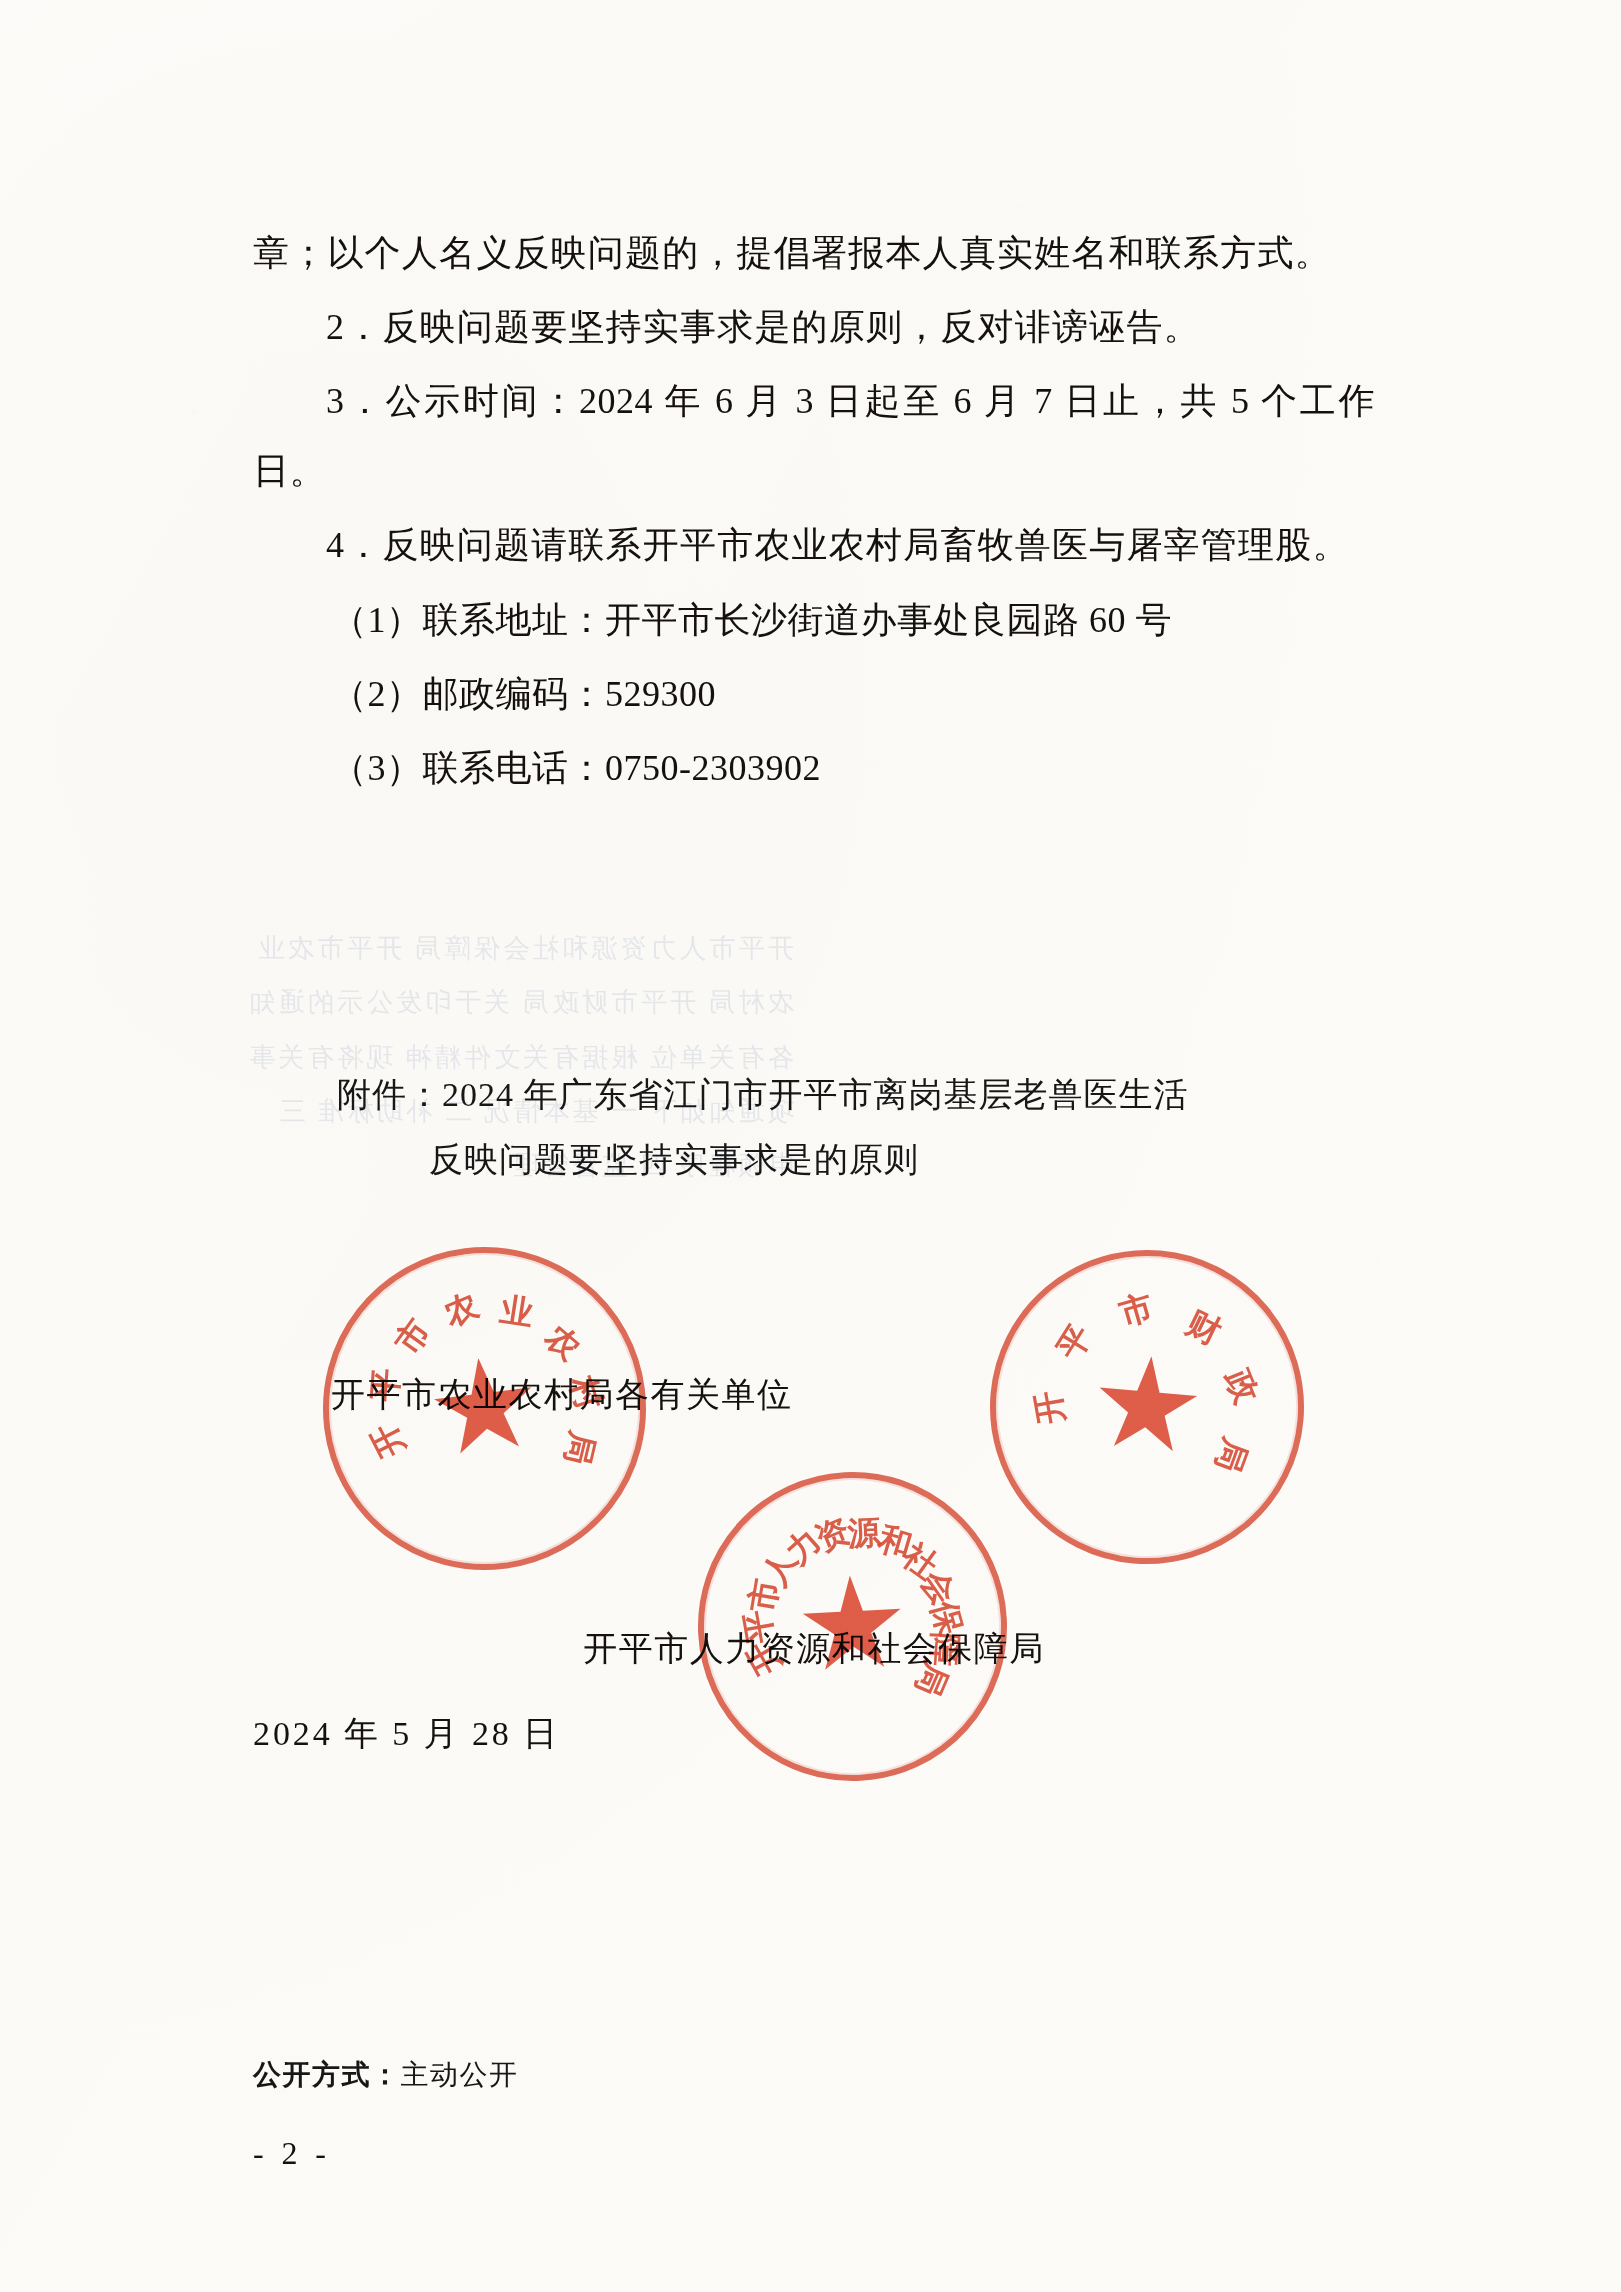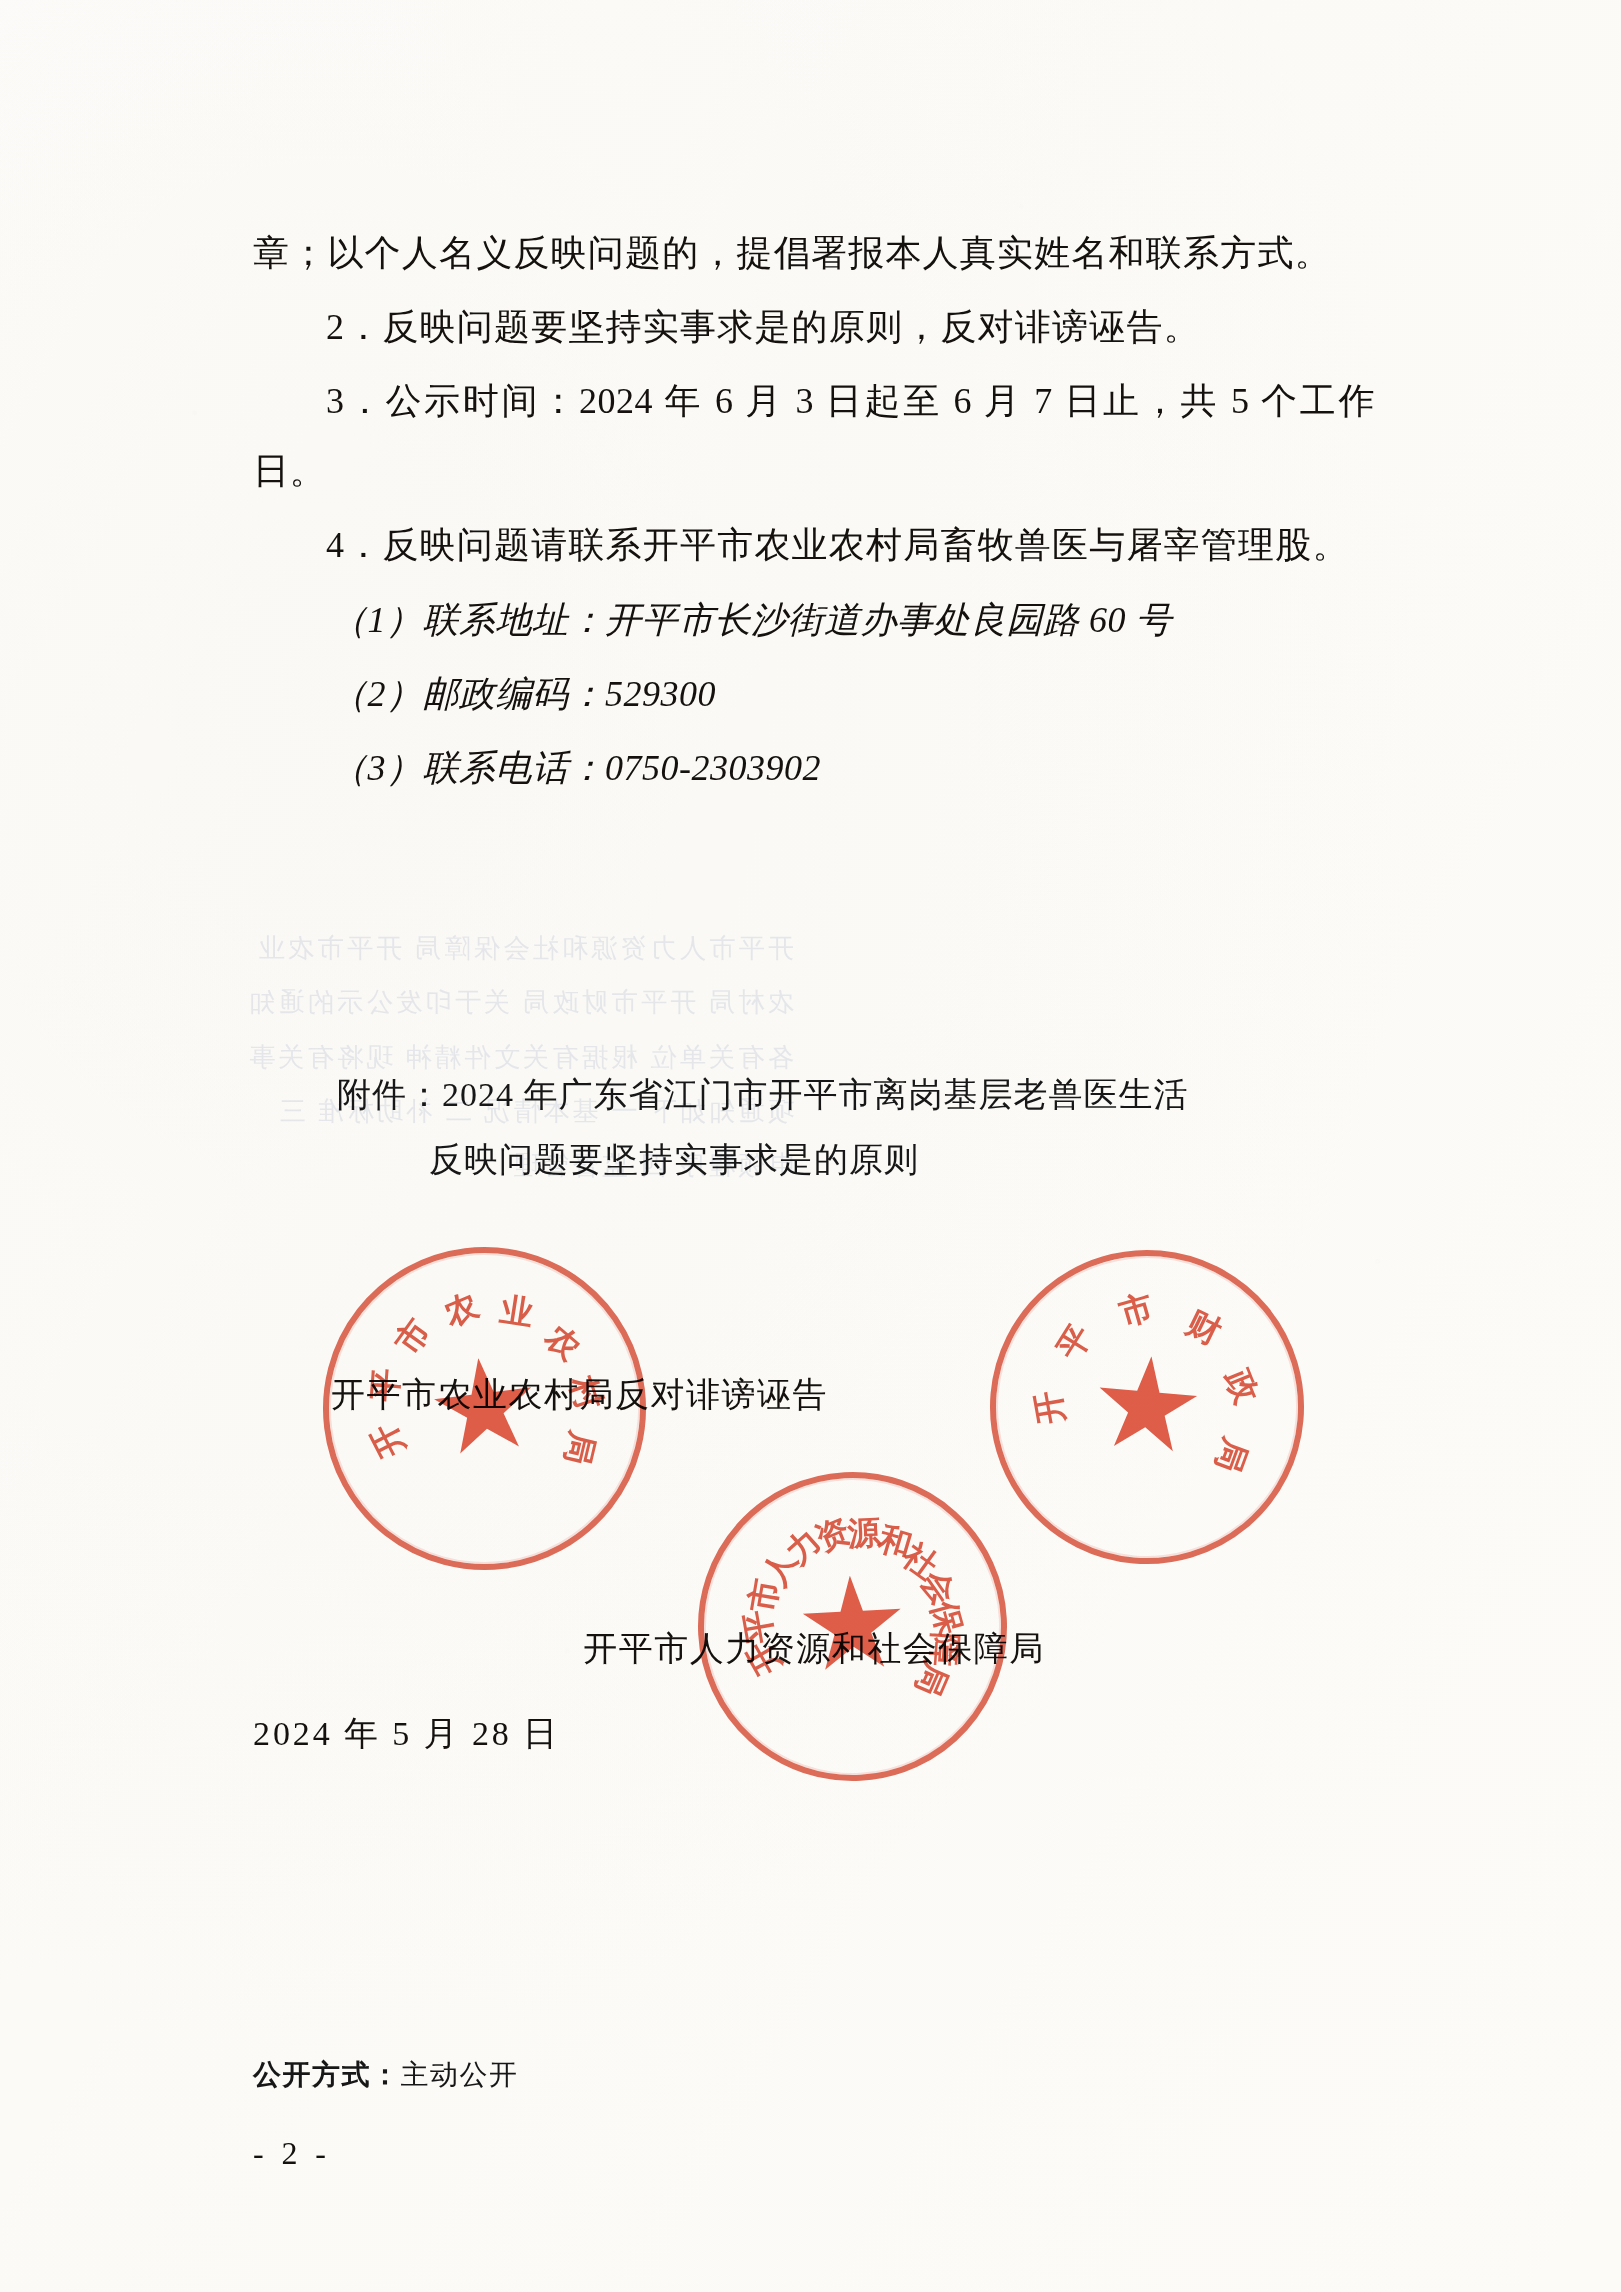--- a/index.html
+++ b/index.html
@@ -61,21 +61,21 @@
     line-height: 1.95;
     letter-spacing: 1.2px;
     color: #14110f;
   }
   .p {
     margin: 0 0 3.9px 0;
     text-align: justify;
     text-justify: inter-ideograph;
   }
   .ind1 { text-indent: 73px; }
-  .ind2 { text-indent: 78px; font-style: italic; }
+  .ind2 { text-indent: 78px; }
   .num { letter-spacing: 0.5px; }
 
   .attachment {
     position: absolute;
     left: 253px;
     top: 1063px;
     width: 1122px;
     font-size: 34px;
     line-height: 1.9;
     letter-spacing: 1px;
@@ -190,21 +190,21 @@
   </div>
 
   <div class="attachment">
     <div class="l1">附件：2024 年广东省江门市开平市离岗基层老兽医生活</div>
     <div class="l2">反映问题要坚持实事求是的原则</div>
   </div>
 
   <div class="signatures">
     <div class="sig-row">
       <span>开平市农业农村局</span>
-      <span>反对诽谤诬告</span>
+      <span>各有关单位</span>
     </div>
     <div class="sig-center">开平市人力资源和社会保障局</div>
     <div class="sig-date">2024 年 5 月 28 日</div>
   </div>
 
   <div class="seal" id="seal-agri">
     <div class="ring"></div>
     <div class="arc">
         <span style="transform: rotate(-110.25deg) translateY(-123px); transform-origin: 0px 0px; left: 50%; top: 50%; position: absolute;">开</span>
         <span style="transform: rotate(-78.75deg) translateY(-123px); transform-origin: 0px 0px; left: 50%; top: 50%; position: absolute;">平</span>

